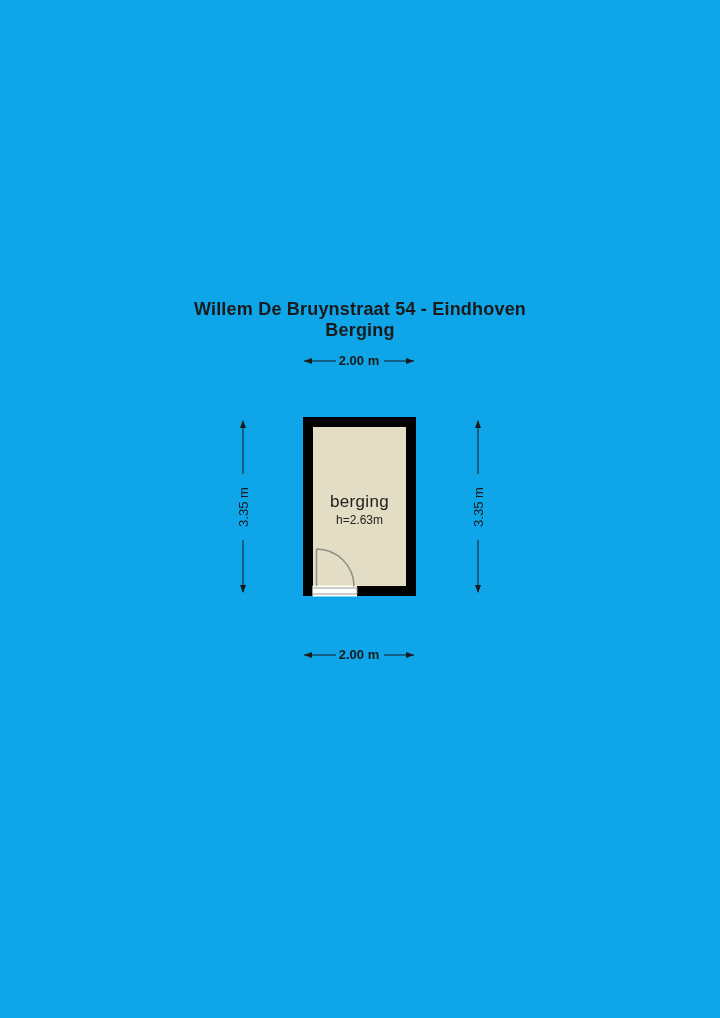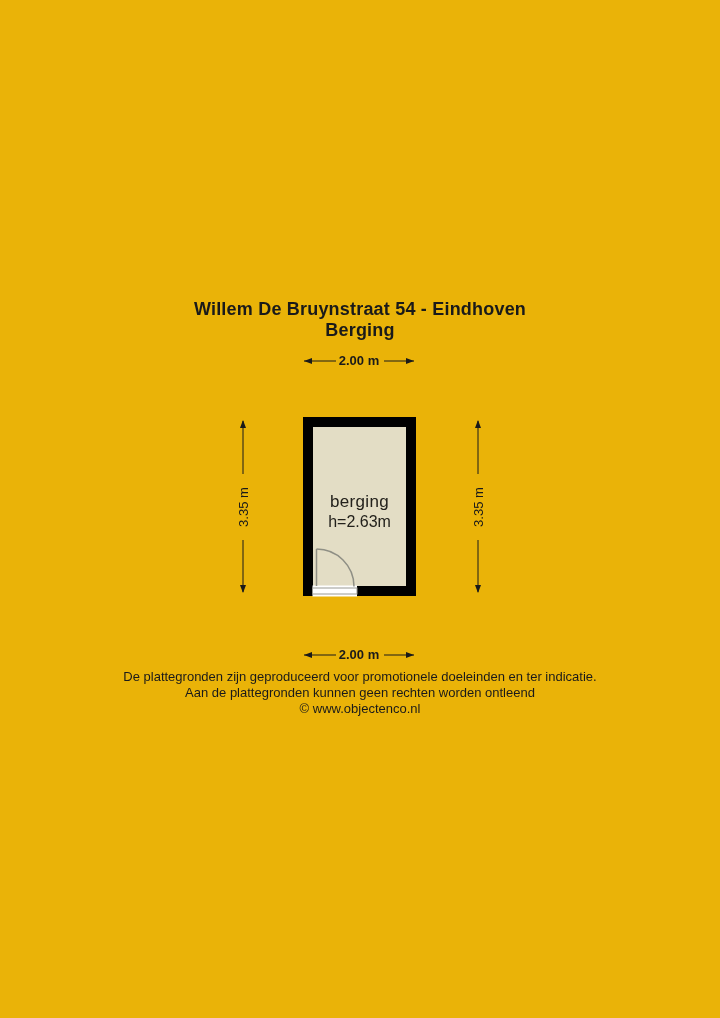--- a/index.html
+++ b/index.html
@@ -1,20 +1,20 @@
 <!DOCTYPE html>
 <html><head>
 <meta charset="utf-8">
 <style>
   html, body { margin: 0; padding: 0; background: #ffffff; }
   .canvas {
     position: relative;
     width: 720px;
     height: 1018px;
-    background: #eab308;
+    background: #0ea5e9;
     font-family: "Liberation Sans", sans-serif;
     color: #1a1a1a;
     overflow: hidden;
   }
   .plan-svg { position: absolute; left: 0; top: 0; }
   .title {
     position: absolute;
     left: 0; top: 299px;
     width: 720px;
     text-align: center;
@@ -32,21 +32,21 @@
   }
   .dim-h { left: 303px; width: 112px; text-align: center; font-weight: bold; }
   .dim-v { transform: translate(-50%, -50%) rotate(-90deg); }
   .room-text {
     position: absolute;
     left: 303px; width: 113px;
     text-align: center;
     color: #23211c;
   }
   .room-name { top: 492px; font-size: 17px; font-weight: 500; letter-spacing: 0.3px; }
-  .room-height { top: 513px; font-size: 16px; }
+  .room-height { top: 513px; font-size: 12px; }
   .footer {
     position: absolute;
     left: 0; top: 669px;
     width: 720px;
     text-align: center;
     font-size: 13px;
     line-height: 16px;
     color: #1a1a1a;
   }
 </style>
@@ -104,19 +104,14 @@
   </svg>
 
   <div class="dim-label dim-h" style="top:353px;">2.00 m</div>
   <div class="dim-label dim-h" style="top:647px;">2.00 m</div>
   <div class="dim-label dim-v" style="left:243px; top:507px;">3.35 m</div>
   <div class="dim-label dim-v" style="left:478px; top:507px;">3.35 m</div>
 
   <div class="room-text room-name">berging</div>
   <div class="room-text room-height">h=2.63m</div>
 
-  <div class="footer">
-    <div>De plattegronden zijn geproduceerd voor promotionele doeleinden en ter indicatie.</div>
-    <div>Aan de plattegronden kunnen geen rechten worden ontleend</div>
-    <div>© www.objectenco.nl</div>
-  </div>
 
 </div>
 
 </body></html>

